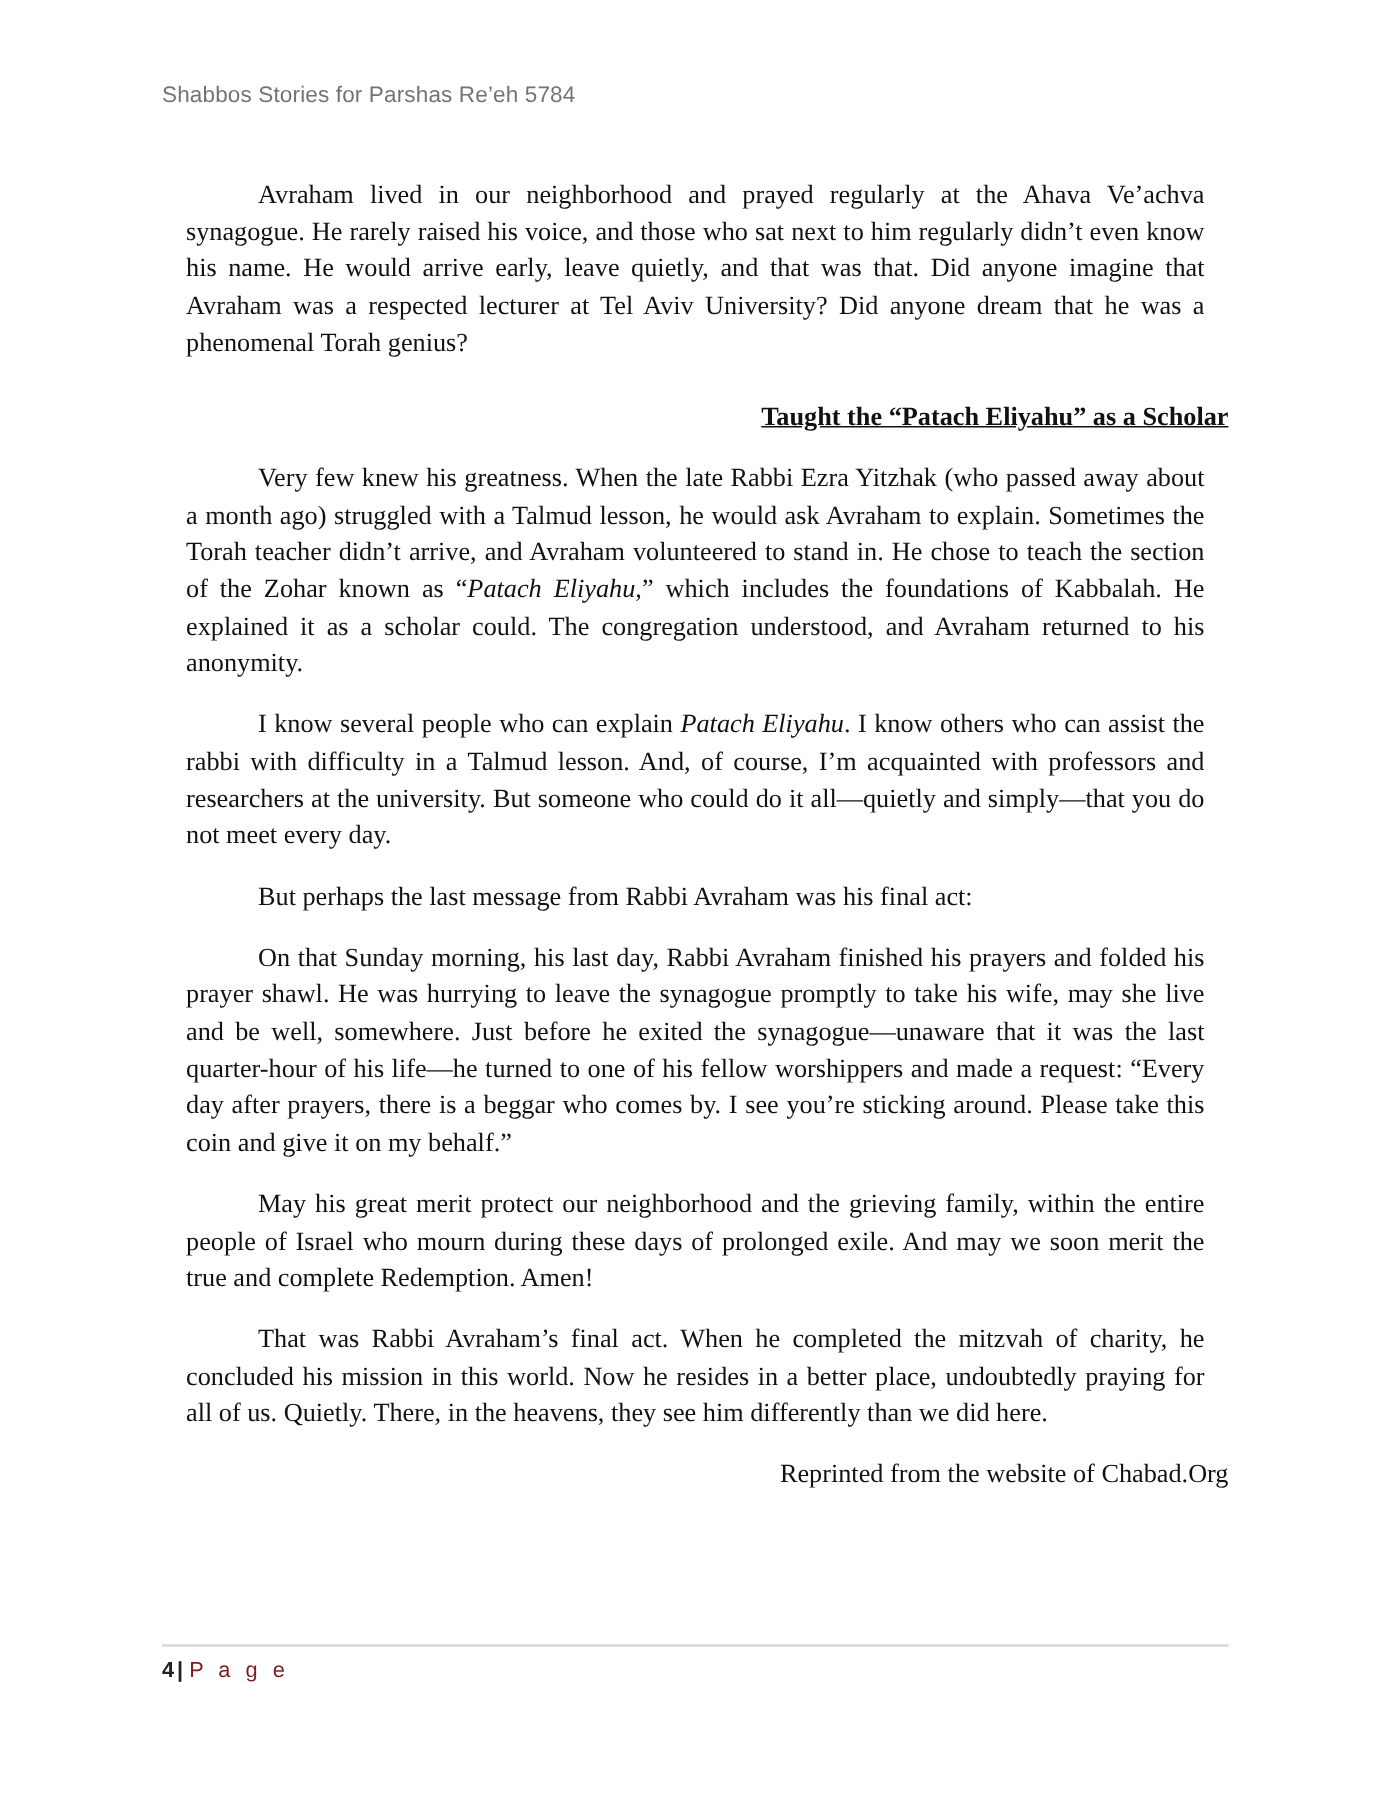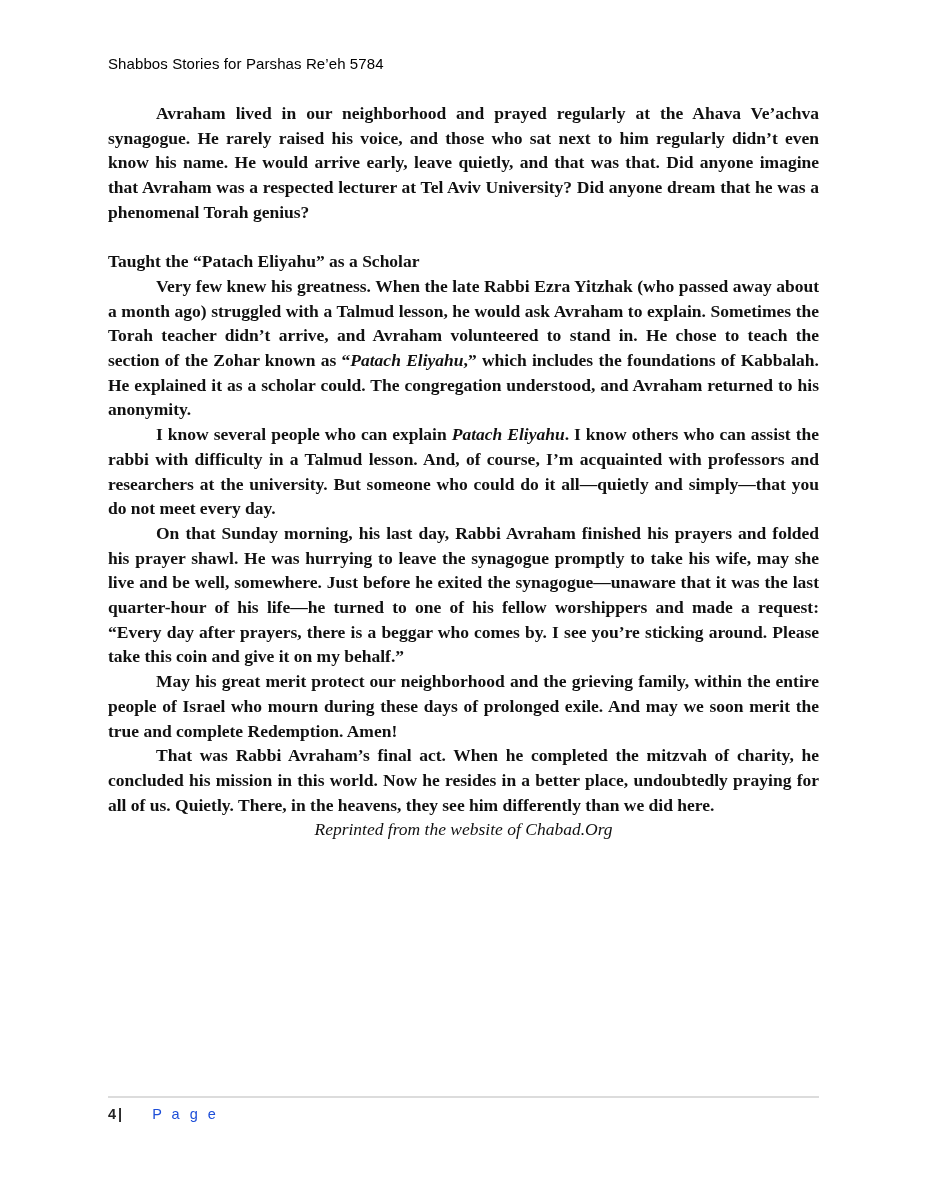--- a/index.html
+++ b/index.html
@@ -16,53 +16,52 @@
     font-family: "Liberation Serif", serif;
     color: #111111;
   }
   .doc-header {
     position: absolute;
     left: 108px;
     top: 55px;
     width: 711px;
     font-family: "Liberation Sans", sans-serif;
     font-size: 15px;
-    color: #000000;
+    color: #737373;
     letter-spacing: 0.1px;
   }
   .content {
     position: absolute;
     left: 108px;
     top: 101px;
     width: 711px;
     font-size: 17.5px;
     line-height: 24.7px;
     text-align: justify;
   }
   .para {
-    margin: 0;
+    margin: 16px;
     text-indent: 48px;
-    font-weight: bold;
   }
   .heading {
     margin: 0;
     font-weight: bold;
-    text-align: left;
+    text-align: right;
     font-size: 17.5px;
     line-height: 24.7px;
     text-indent: 0;
+    text-decoration: underline;
   }
   .gap {
     margin-top: 24.7px;
   }
   .attribution {
     margin: 0;
-    font-style: italic;
     text-indent: 0;
-    text-align: center;
+    text-align: right;
   }
   .footer {
     position: absolute;
     left: 108px;
     top: 1096px;
     width: 711px;
     border-top: 2px solid #dcdcdc;
     padding-top: 8px;
     font-family: "Liberation Sans", sans-serif;
     font-size: 14.5px;
@@ -70,23 +69,22 @@
   .pg-num {
     font-weight: bold;
     color: #222222;
   }
   .pg-sep {
     font-weight: bold;
     color: #222222;
     margin: 0 4px 0 2px;
   }
   .pg-label {
-    color: #1d4ed8;
+    color: #7f1d1d;
     letter-spacing: 3px;
-    margin-left: 26px;
   }
 </style>
 </head>
 <body>
 
 <div class="page">
 
   <div class="doc-header">Shabbos Stories for Parshas Re’eh 5784</div>
 
   <div class="content">
@@ -96,20 +94,21 @@
     <h3 class="heading gap">
       <span>Taught the “Patach Eliyahu” as a Scholar</span><br>
     </h3>
 
     <p class="para"><span>Very few knew his greatness. When the late Rabbi Ezra Yitzhak (who passed away about a month ago) struggled with a Talmud lesson, he would ask Avraham to explain. Sometimes the Torah teacher didn’t arrive, and Avraham volunteered to stand in. He chose to teach the section of the Zohar known as “</span><i>Patach Eliyahu</i><span>,” which includes the foundations of Kabbalah. He explained it as a scholar could. The congregation understood, and Avraham returned to his anonymity.</span></p>
 
     <p class="para"><span>I know several people who can explain </span><i>Patach Eliyahu</i><span>. I know others who can assist the rabbi with difficulty in a Talmud lesson. And, of course, I’m acquainted with professors and researchers at the university. But someone who could do it all—quietly and simply—that you do not meet every day.</span></p>
 
 
 
+    <p class="para">But perhaps the last message from Rabbi Avraham was his final act:</p>
 
     <p class="para">On that Sunday morning, his last day, Rabbi Avraham finished his prayers and folded his prayer shawl. He was hurrying to leave the synagogue promptly to take his wife, may she live and be well, somewhere. Just before he exited the synagogue—unaware that it was the last quarter-hour of his life—he turned to one of his fellow worshippers and made a request: “Every day after prayers, there is a beggar who comes by. I see you’re sticking around. Please take this coin and give it on my behalf.”</p>
 
     <p class="para">May his great merit protect our neighborhood and the grieving family, within the entire people of Israel who mourn during these days of prolonged exile. And may we soon merit the true and complete Redemption. Amen!</p>
 
     <p class="para">That was Rabbi Avraham’s final act. When he completed the mitzvah of charity, he concluded his mission in this world. Now he resides in a better place, undoubtedly praying for all of us. Quietly. There, in the heavens, they see him differently than we did here.</p>
 
     <p class="attribution gap">Reprinted from the website of Chabad.Org</p>
 
   </div>

